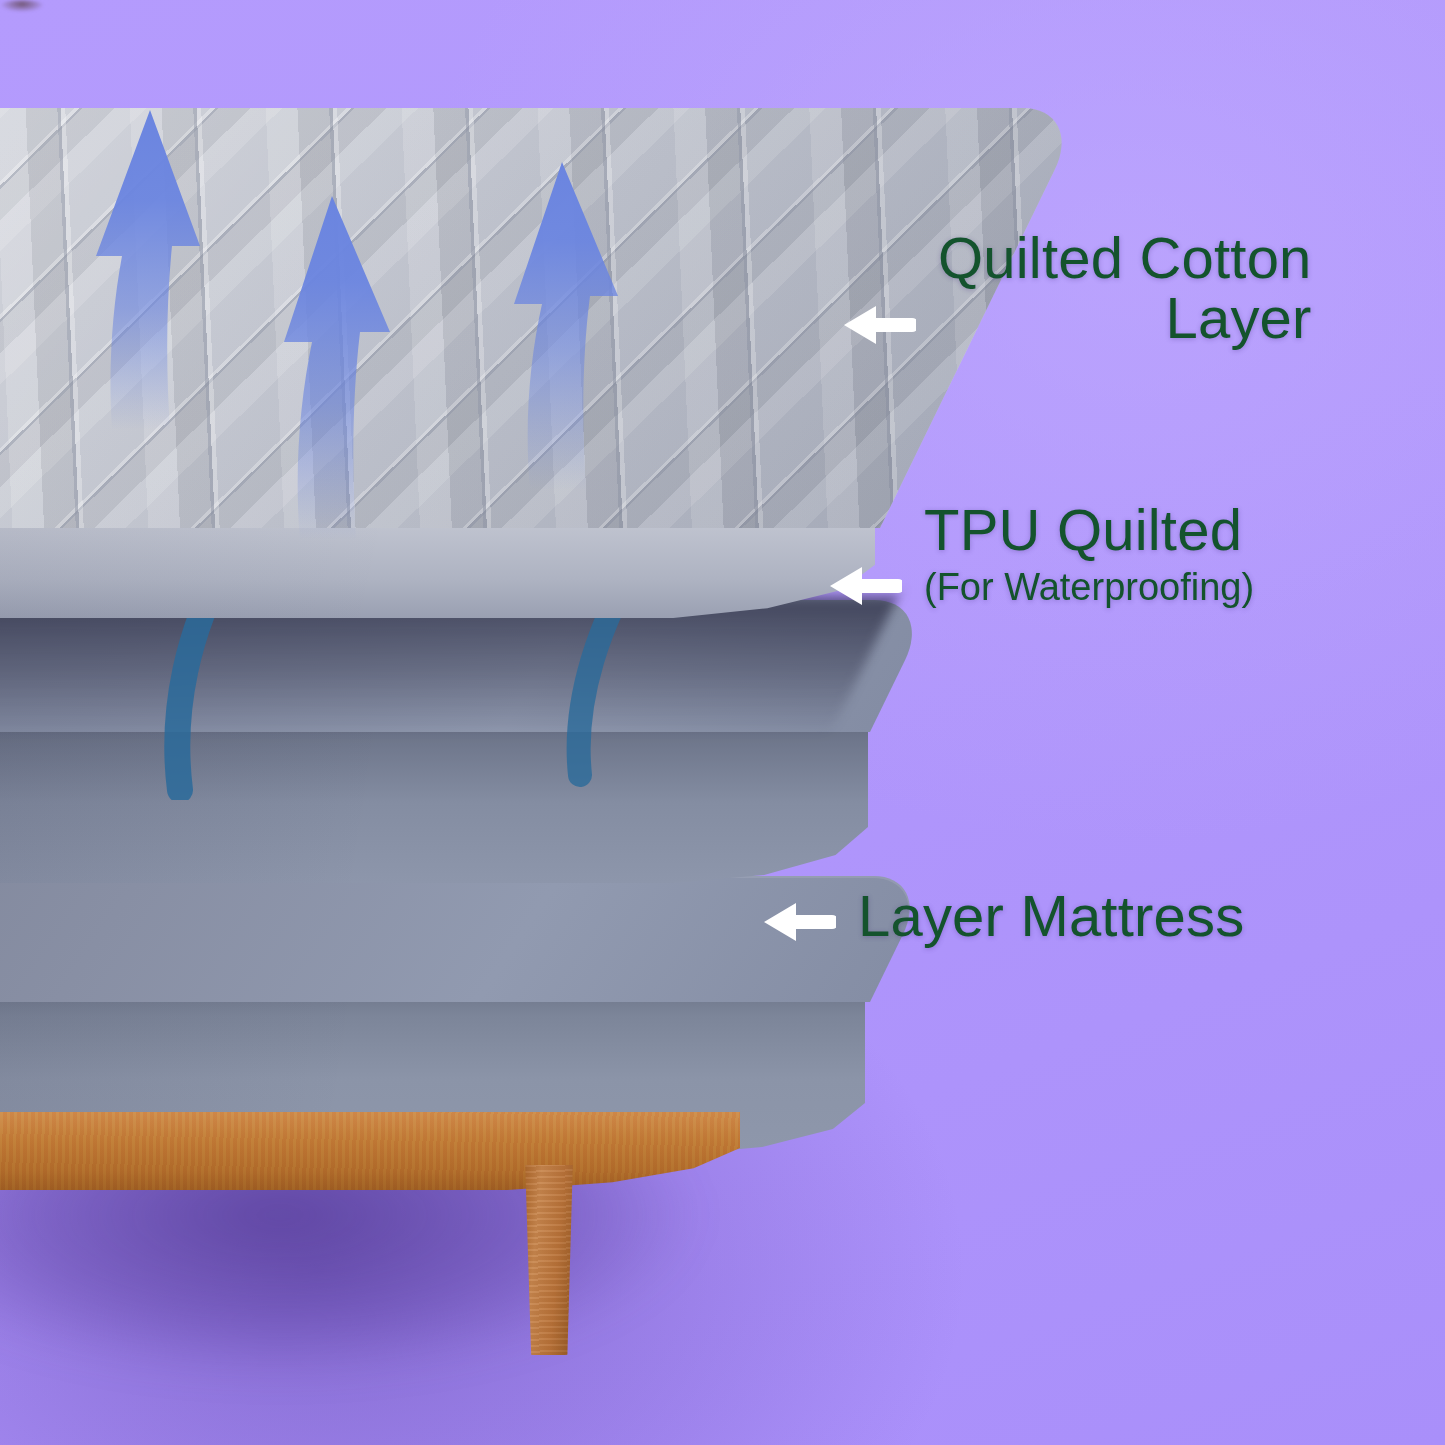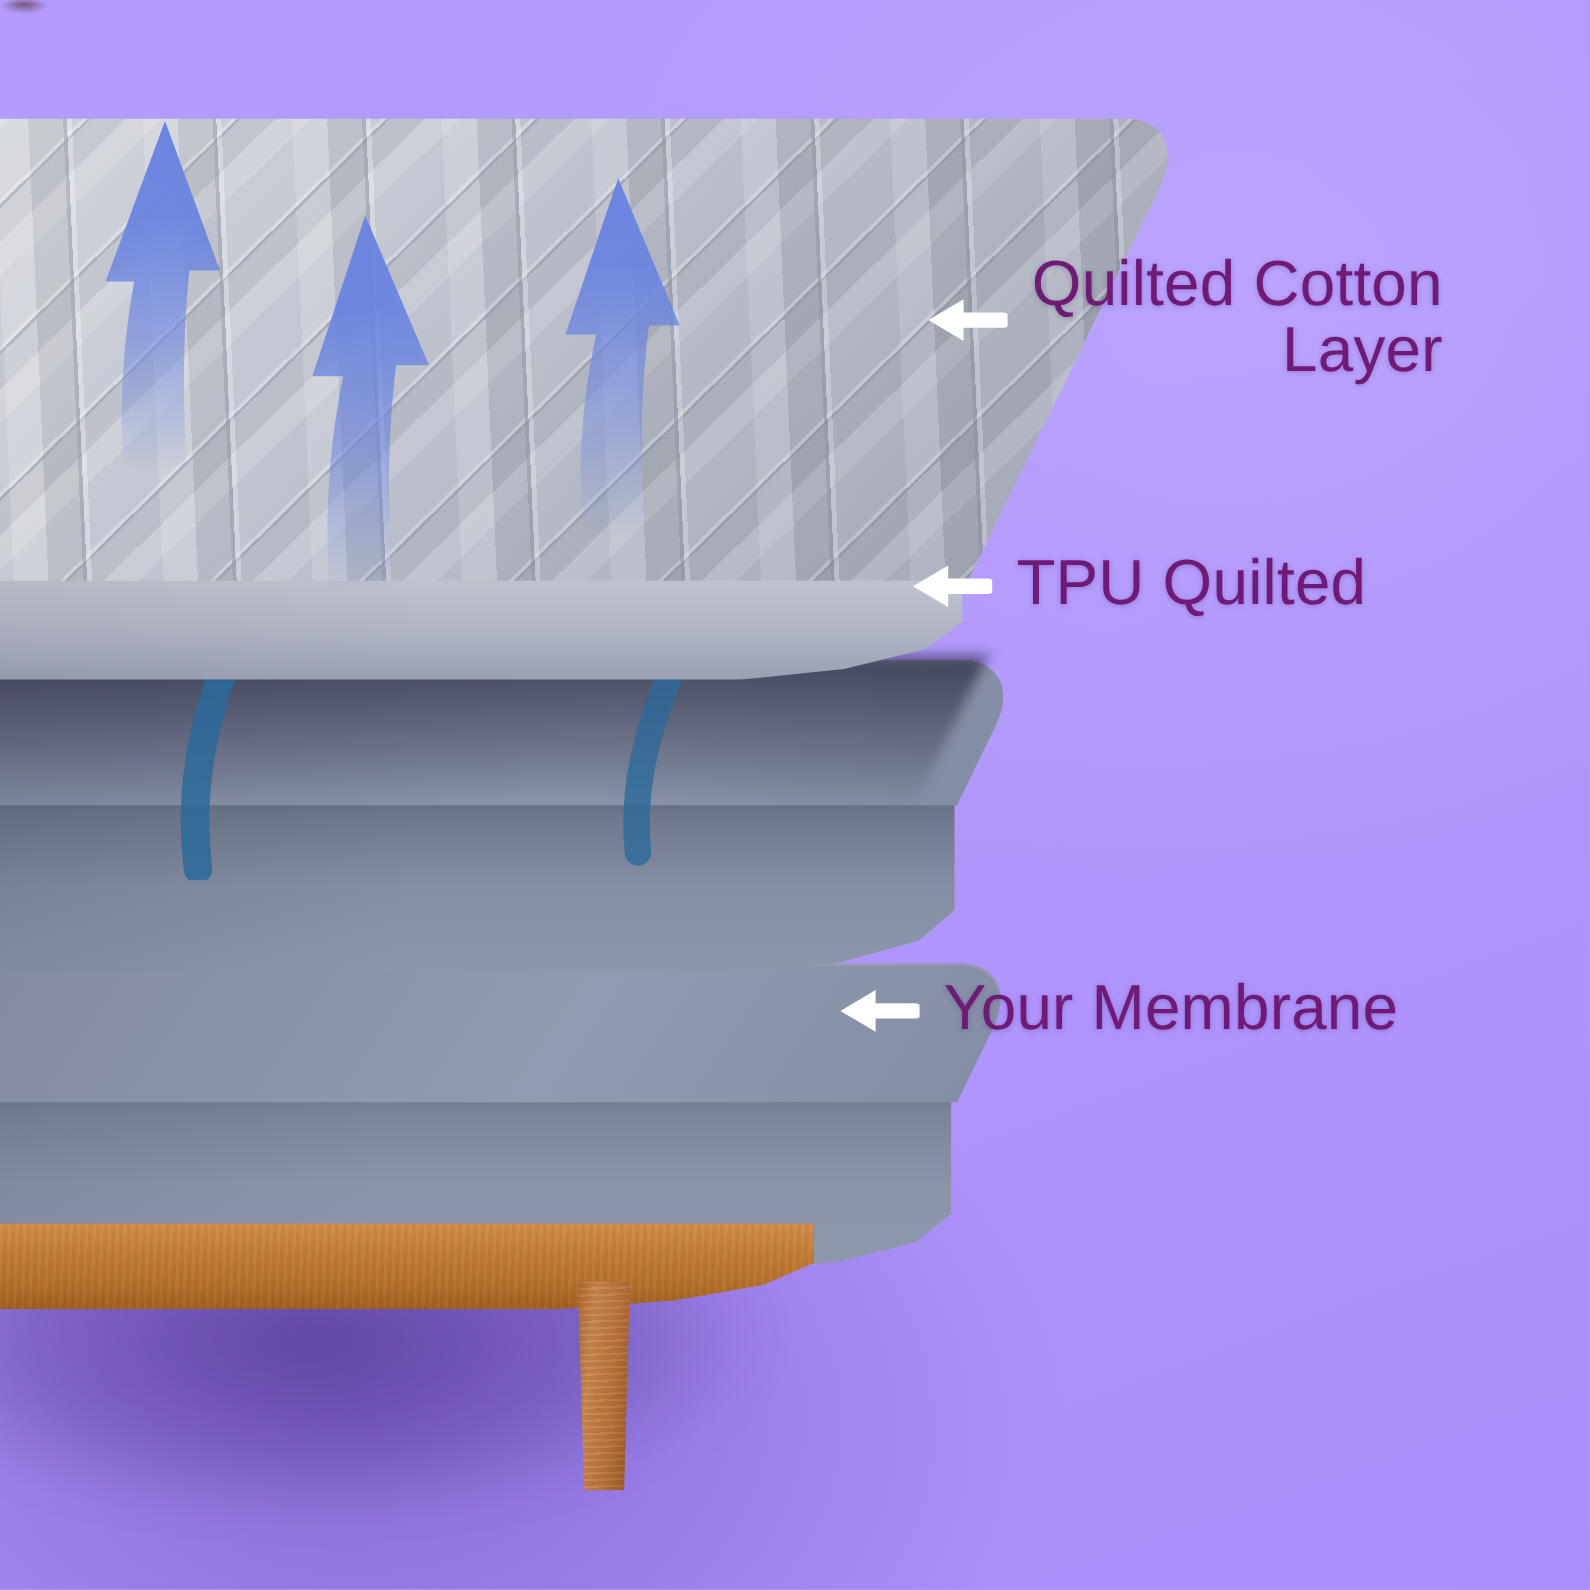--- a/index.html
+++ b/index.html
@@ -156,22 +156,22 @@
   }
 
   
   .air-arrows { position: absolute; left: 0; top: 70px; width: 900px; height: 520px; }
   .air-curves { position: absolute; left: 110px; top: 540px; width: 700px; height: 260px; }
 
   
   .ann {
     position: absolute;
     display: flex;
-    align-items: center;
-    color: #701a75;
+    align-items: flex-end;
+    color: #14532d;
     text-shadow: 0 1px 5px rgba(60,35,120,0.30);
   }
   .ann .arrow-ico { flex: 0 0 auto; margin-top: 6px; }
   .ann .txt { margin-left: 22px; }
   .ann .ttl {
     font-size: 58px;
     line-height: 1.04;
     font-weight: 400;
     letter-spacing: 0.2px;
     white-space: pre-line;
@@ -264,25 +264,26 @@
 Layer</div>
     </div>
   </div>
 
   <div class="ann" id="ann-tpu">
     <svg class="arrow-ico" width="74" height="48" viewBox="0 0 74 48">
       <path d="M 2 24 L 34 5 L 34 17 L 70 17 A 7 7 0 0 1 70 31 L 34 31 L 34 43 Z" fill="#ffffff"></path>
     </svg>
     <div class="txt">
       <div class="ttl">TPU Quilted</div>
+      <div class="sub">(For Waterproofing)</div>
     </div>
   </div>
 
   <div class="ann" id="ann-mat">
     <svg class="arrow-ico" width="74" height="48" viewBox="0 0 74 48">
       <path d="M 2 24 L 34 5 L 34 17 L 70 17 A 7 7 0 0 1 70 31 L 34 31 L 34 43 Z" fill="#ffffff"></path>
     </svg>
     <div class="txt">
-      <div class="ttl">Your Membrane</div>
+      <div class="ttl">Layer Mattress</div>
     </div>
   </div>
 
 </div>
 
 </body></html>

